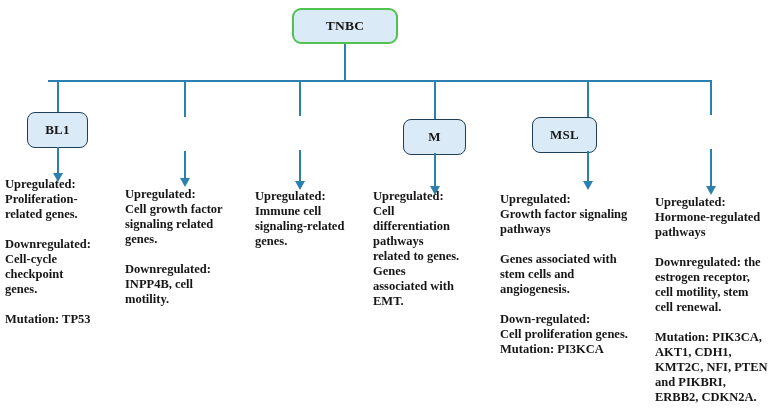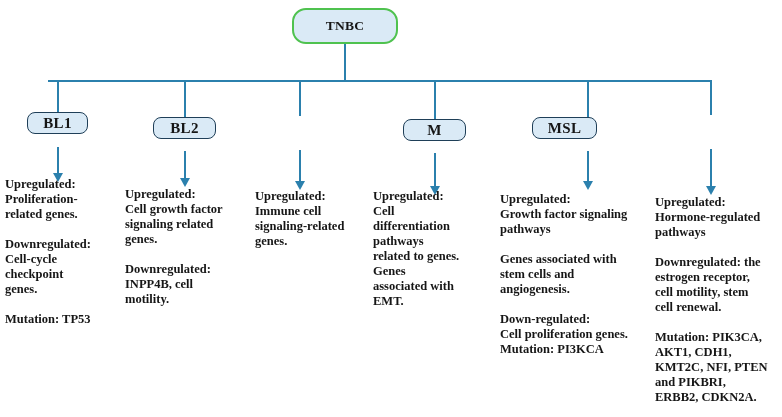--- a/index.html
+++ b/index.html
@@ -10,29 +10,29 @@
     --text:#161616;
   }
   html,body{margin:0;padding:0;background:#fff;}
   #canvas{
     position:relative;width:782px;height:417px;overflow:hidden;
     background:#ffffff;font-family:"Liberation Serif",serif;color:var(--text);
   }
   .vline{position:absolute;width:2px;background:var(--line);}
   .hline{position:absolute;height:2px;background:var(--line);}
   .node-box{
-    position:absolute;box-sizing:border-box;height:22px;
+    position:absolute;box-sizing:border-box;height:36px;
     background:var(--box-fill);border:1.6px solid var(--node-border);
     border-radius:8px;display:flex;align-items:center;justify-content:center;
-    font-size:15px;font-weight:600;letter-spacing:.3px;
+    font-size:13px;font-weight:600;letter-spacing:.3px;
   }
   .root-box{
     position:absolute;box-sizing:border-box;left:292px;top:8px;width:106px;height:36px;
     background:var(--box-fill);border:2px solid var(--root-border);
-    border-radius:14px;display:flex;align-items:center;justify-content:center;
+    border-radius:9px;display:flex;align-items:center;justify-content:center;
     font-size:13.5px;font-weight:600;letter-spacing:.3px;
   }
   .arrowhead{
     position:absolute;width:0;height:0;
     border-left:5px solid transparent;border-right:5px solid transparent;
     border-top:9px solid var(--line);
   }
   .desc{
     position:absolute;white-space:pre;
     font-size:12.5px;line-height:15px;font-weight:700;color:var(--text);
@@ -74,23 +74,20 @@
 related genes.
 
 Downregulated:
 Cell-cycle
 checkpoint
 genes.
 
 Mutation: TP53</div>
 
   <div class="vline drop1"></div>
-  <div class="node-box box1">
-    <span>BL2</span>
-  </div>
   <div class="vline al1"></div>
   <div class="arrowhead ah1"></div>
   <div class="desc d1">Upregulated:
 Cell growth factor
 signaling related
 genes.
 
 Downregulated:
 INPP4B, cell
 motility.</div>

